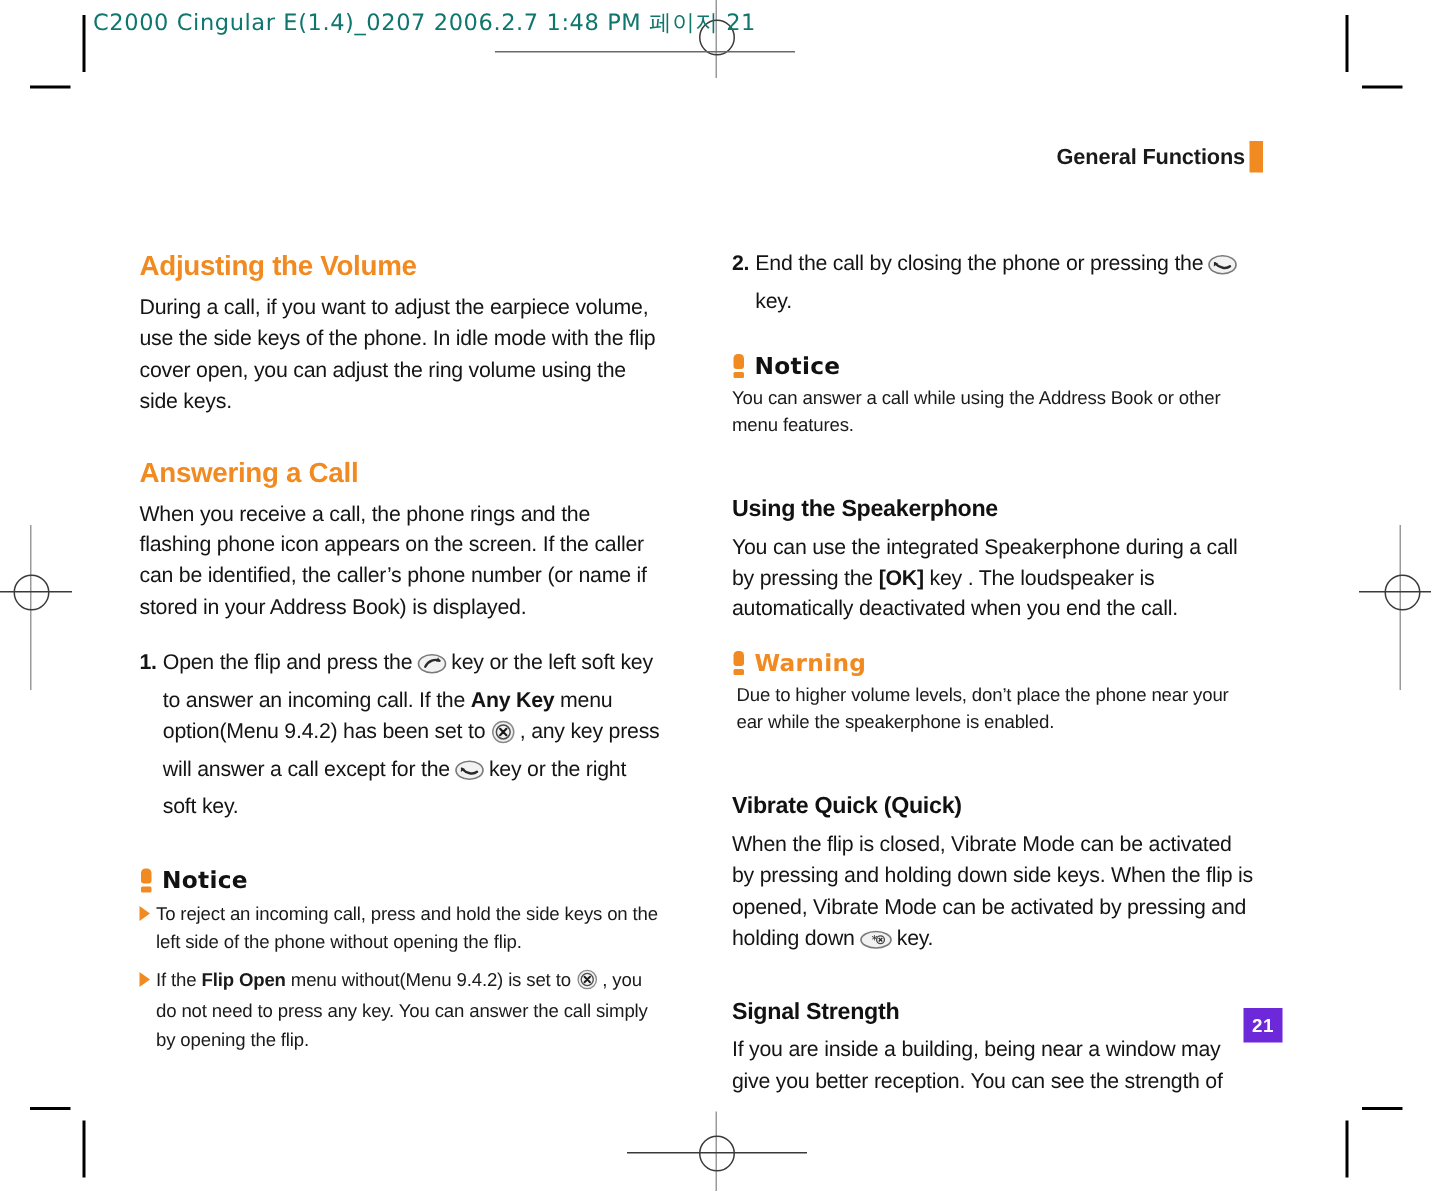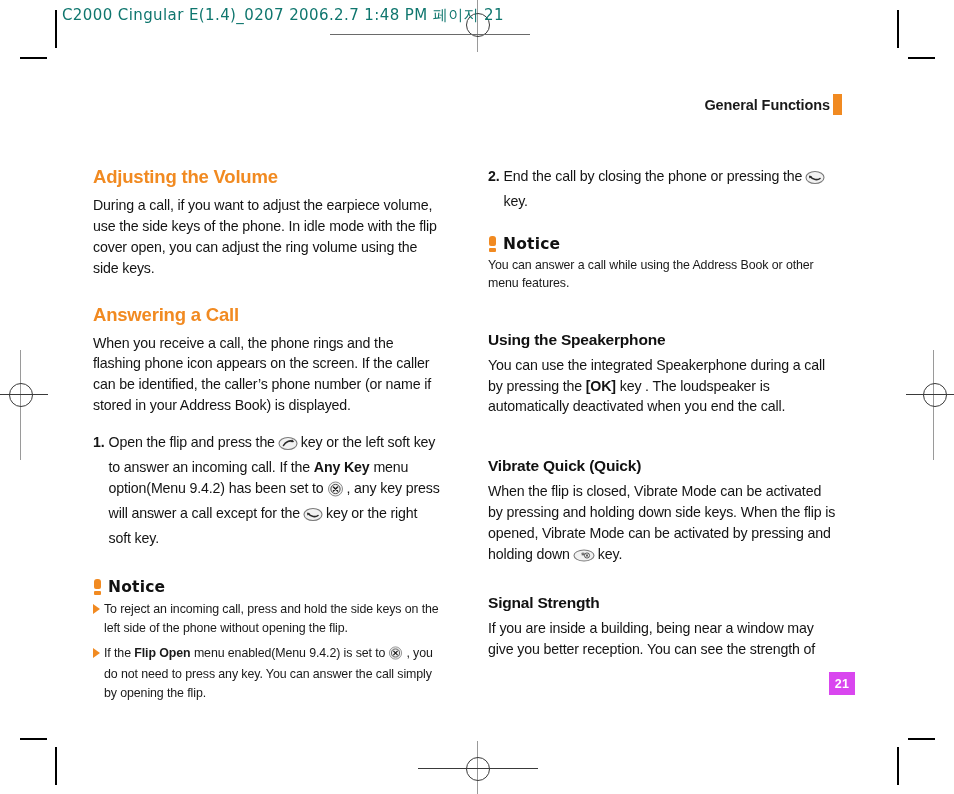--- a/index.html
+++ b/index.html
@@ -210,21 +210,21 @@
     margin: 0 3px;
   }
 
   
   .page-badge {
     position: absolute;
     right: 99px;
     top: 672px;
     width: 26px;
     height: 23px;
-    background: #d946ef;
+    background: #6d28d9;
     color: #ffffff;
     font-size: 12.5px;
     font-weight: bold;
     display: flex;
     align-items: center;
     justify-content: center;
     letter-spacing: 0.3px;
     margin-left: 48px;
   }
 
@@ -307,21 +307,21 @@
         <span class="bang-icon"></span>
         <span class="callout-title notice">Notice</span>
       </div>
       <ul class="callout-list">
         <li>
           <span class="tri-bullet"></span>
           <span class="li-text">To reject an incoming call, press and hold the side keys on the left side of the phone without opening the flip.</span>
         </li>
         <li>
           <span class="tri-bullet"></span>
-          <span class="li-text"><span>If the</span> <b>Flip Open</b> <span>menu enabled(Menu 9.4.2) is set to</span><span class="key-icon" style="vertical-align:-3px;"><svg width="15" height="14" viewBox="0 0 17 16">
+          <span class="li-text"><span>If the</span> <b>Flip Open</b> <span>menu without(Menu 9.4.2) is set to</span><span class="key-icon" style="vertical-align:-3px;"><svg width="15" height="14" viewBox="0 0 17 16">
                   <circle cx="8.5" cy="8" r="7" fill="#f2f2f2" stroke="#8a8a8a" stroke-width="1"></circle>
                   <circle cx="8.5" cy="8" r="4.6" fill="none" stroke="#4a4a4a" stroke-width="1"></circle>
                   <path d="M6.4 5.9 L10.6 10.1 M10.6 5.9 L6.4 10.1" stroke="#1a1a1a" stroke-width="1.4" stroke-linecap="round"></path>
                 </svg></span><span>, you do not need to press any key. You can answer the call simply by opening the flip.</span></span>
         </li>
       </ul>
     </div>
 
   </div>
 
@@ -344,20 +344,27 @@
         <span class="callout-title notice">Notice</span>
       </div>
       <p class="callout-text">You can answer a call while using the Address Book or other menu features.</p>
     </div>
 
     <div class="spacer-lg"></div>
 
     <h3 class="sub-title">Using the Speakerphone</h3>
     <p class="body"><span>You can use the integrated Speakerphone during a call by pressing the</span> <b>[OK]</b> <span>key . The loudspeaker is automatically deactivated when you end the call.</span></p>
 
+    <div class="callout">
+      <div class="callout-head">
+        <span class="bang-icon"></span>
+        <span class="callout-title warning">Warning</span>
+      </div>
+      <p class="callout-text" style="padding-left:3px;">Due to higher volume levels, don’t place the phone near your ear while the speakerphone is enabled.</p>
+    </div>
 
     <div class="spacer-lg"></div>
 
     <h3 class="sub-title">Vibrate Quick (Quick)</h3>
     <p class="body"><span>When the flip is closed, Vibrate Mode can be activated by pressing and holding down side keys. When the flip is opened, Vibrate Mode can be activated by pressing and holding down</span><span class="key-icon"><svg width="22" height="15" viewBox="0 0 22 15">
             <ellipse cx="11" cy="7.5" rx="10" ry="5.5" fill="#f2f2f2" stroke="#7a7a7a" stroke-width="1.1"></ellipse>
             <text x="8" y="10.5" font-family="DejaVu Sans, sans-serif" font-size="8" fill="#1a1a1a">*</text>
             <circle cx="14" cy="7.5" r="2.6" fill="none" stroke="#4a4a4a" stroke-width="0.9"></circle>
             <path d="M12.8 6.4 L15.2 8.6 M15.2 6.4 L12.8 8.6" stroke="#2a2a2a" stroke-width="0.9"></path>
           </svg></span><span>key.</span></p>

